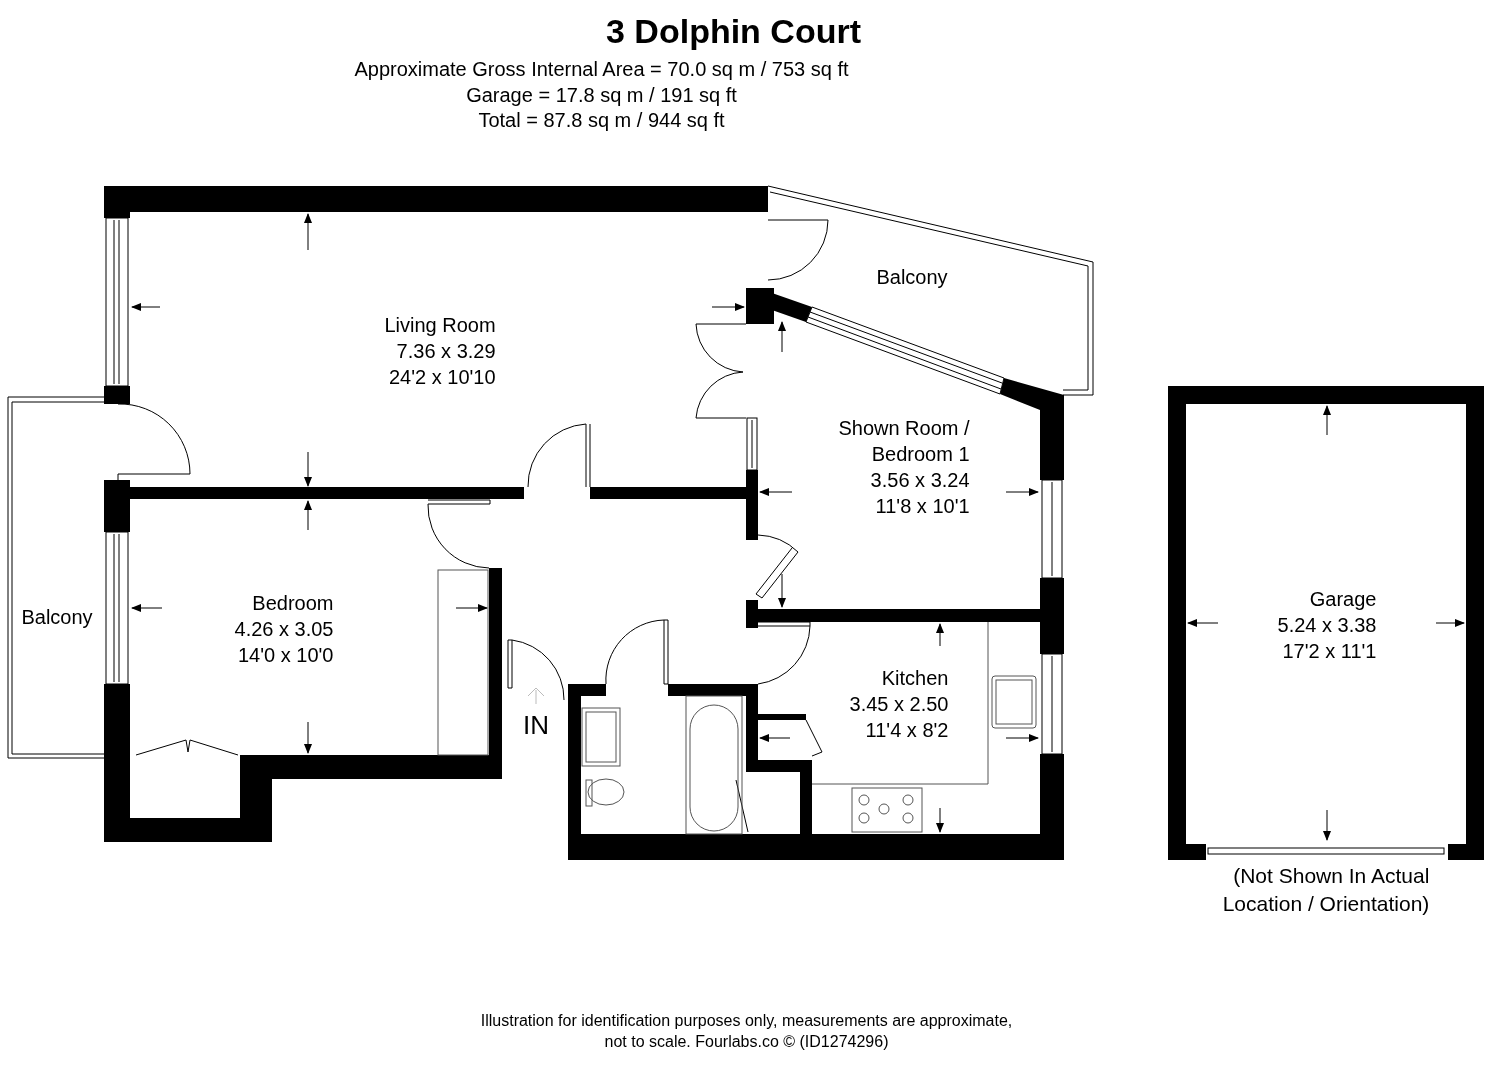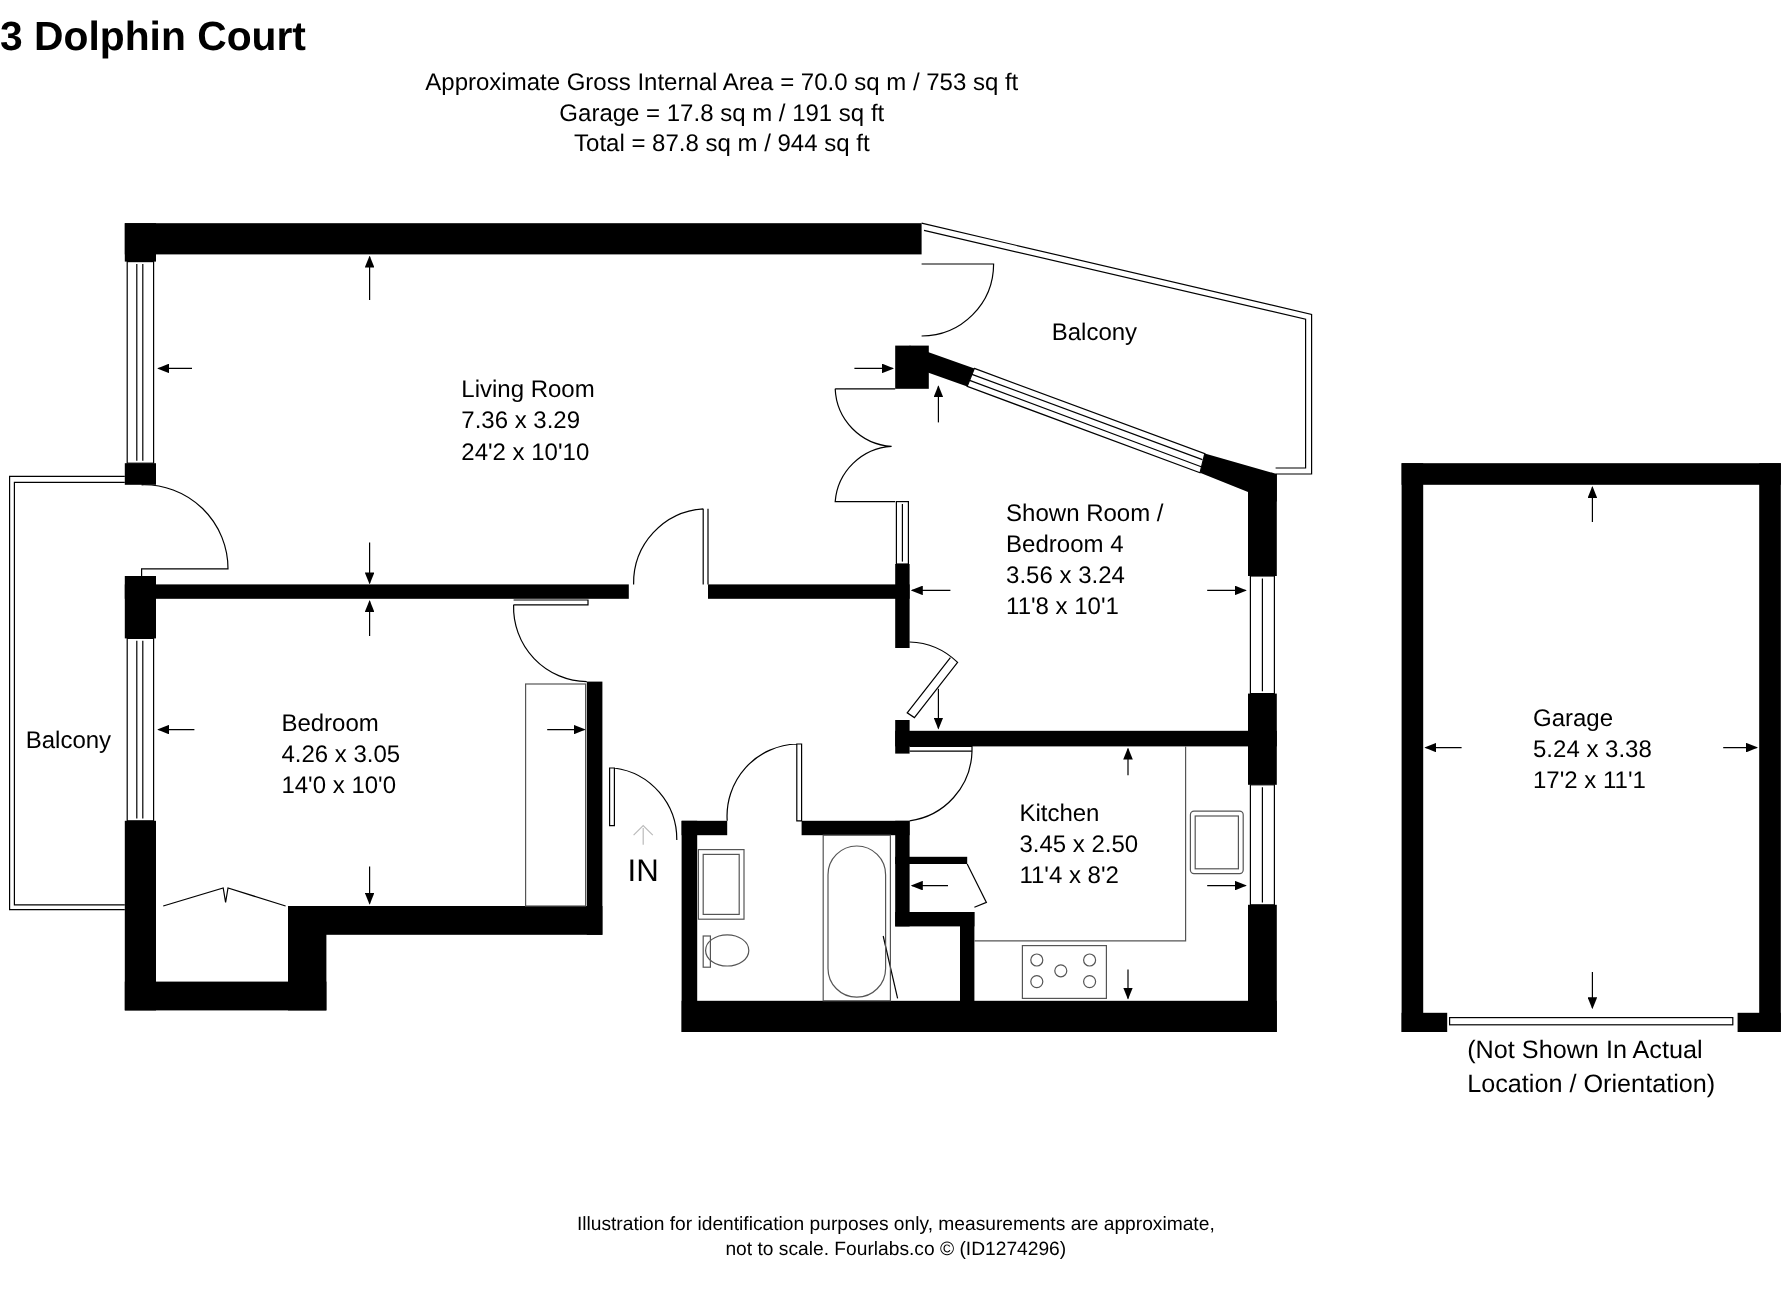--- a/index.html
+++ b/index.html
@@ -1,19 +1,19 @@
 <!DOCTYPE html>
 <html><head>
 <meta charset="utf-8">
 <style>
   html, body { margin:0; padding:0; background:#ffffff; }
   body { width:1493px; height:1080px; position:relative; overflow:hidden; font-family:"Liberation Sans", sans-serif; color:#000; }
-  .title { position:absolute; left:0; width:1467px; top:12px; text-align:left; font-size:34px; font-weight:bold; }
+  .title { position:absolute; left:0; width:1467px; top:12px; text-align:center; font-size:34px; font-weight:bold; }
   .sub { position:absolute; left:0; width:1203px; text-align:center; font-size:20px; }
-  .label { position:absolute; text-align:left; font-size:20px; line-height:26px; white-space:nowrap; transform:translateX(-50%); }
+  .label { position:absolute; text-align:right; font-size:20px; line-height:26px; white-space:nowrap; transform:translateX(-50%); }
   .footer { position:absolute; left:0; width:1493px; text-align:center; font-size:16px; line-height:22px; }
   svg#plan { position:absolute; left:0; top:0; }
 </style>
 </head>
 <body>
 
 <div class="title">3 Dolphin Court</div>
 <div class="sub" style="top:58px">Approximate Gross Internal Area = 70.0 sq m / 753 sq ft</div>
 <div class="sub" style="top:84px">Garage = 17.8 sq m / 191 sq ft</div>
 <div class="sub" style="top:109px">Total = 87.8 sq m / 944 sq ft</div>
@@ -185,21 +185,21 @@
   <div>7.36 x 3.29</div>
   <div>24'2 x 10'10</div>
 </div>
 
 <div class="label" style="left:912px;top:264px">
   <div>Balcony</div>
 </div>
 
 <div class="label" style="left:904px;top:415px">
   <div>Shown Room /</div>
-  <div>Bedroom 4</div>
+  <div>Bedroom 1</div>
   <div>3.56 x 3.24</div>
   <div>11'8 x 10'1</div>
 </div>
 
 <div class="label" style="left:57px;top:604px">
   <div>Balcony</div>
 </div>
 
 <div class="label" style="left:284px;top:590px">
   <div>Bedroom</div>

